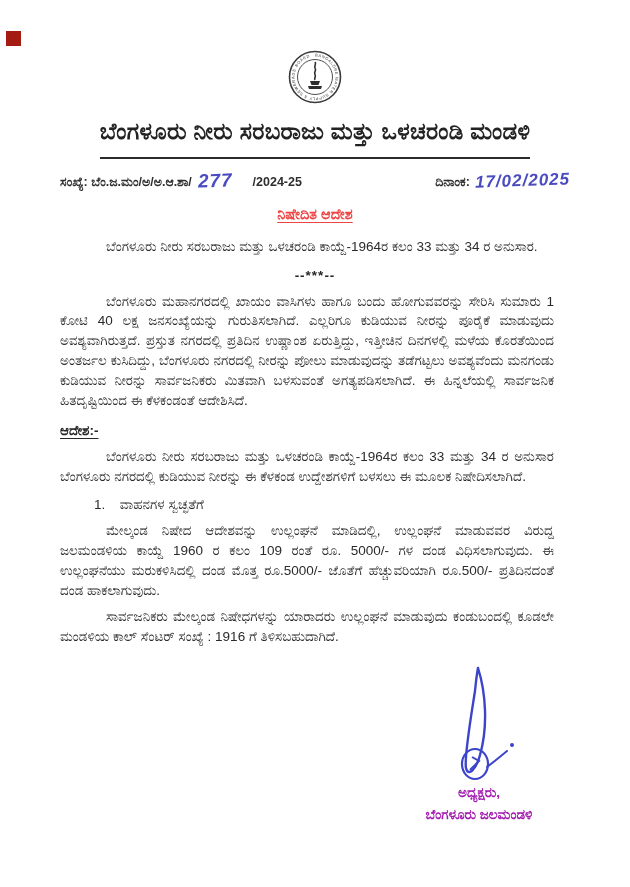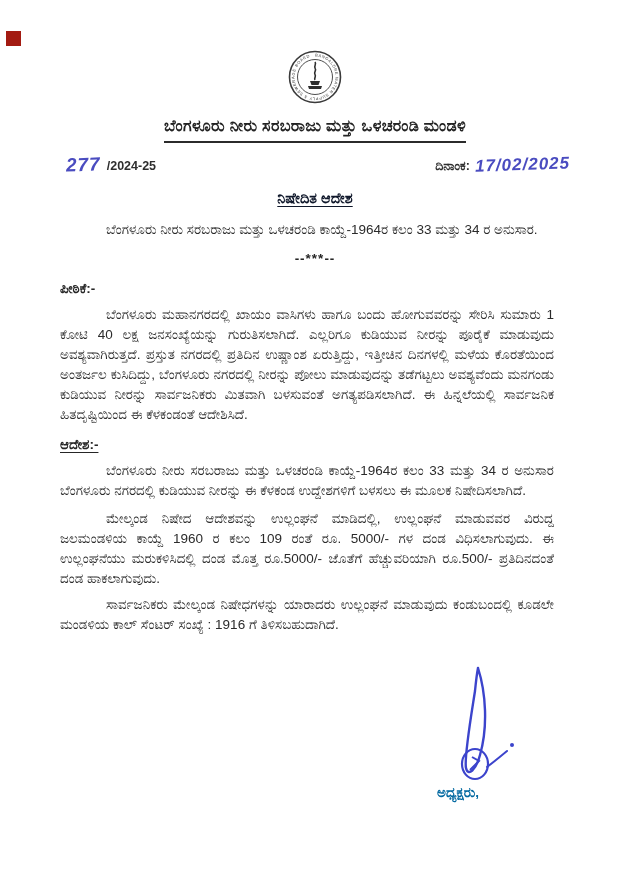--- a/index.html
+++ b/index.html
@@ -18,46 +18,46 @@
   .red-marker{
     position:absolute;left:6px;top:31px;width:15px;height:15px;
   }
   .seal-wrap{text-align:center;}
   .seal{display:inline-block;width:54px;height:54px;}
   .org-name{
     text-align:center;margin-top:4px;
   }
   .org-name span{
     display:inline-block;
-    font-weight:700;font-size:16px;letter-spacing:.3px;
-    border-bottom:2.5px solid #2b2b2b;padding-bottom:3px;
+    font-weight:700;font-size:23px;letter-spacing:.3px;
+    border-bottom:2.5px solid #2b2b2b;padding-bottom:9px;
     color:#232323;
   }
   .ref-row{
     display:flex;align-items:baseline;
     margin-top:7px;font-weight:700;font-size:12.5px;color:#2e2e2e;
     white-space:nowrap;
   }
   .hand{
     font-style:italic;
     letter-spacing:1px;
     transform:rotate(-2deg);
     display:inline-block;
   }
   .ref-number{font-size:19px;margin:0 6px;position:relative;top:1px;}
-  .ref-suffix{}
+  .ref-suffix{margin-left:14px;}
   .date-part{margin-left:auto;}
   .date-value{font-size:17px;margin-left:5px;}
   .doc-title{
     text-align:center;margin-top:10px;
   }
   .doc-title span{
     font-weight:700;font-size:14.5px;
     text-decoration:underline;text-underline-offset:3px;
-    color:#0f172a;
+    color:#ef4444;
   }
   .subtitle{
     margin-top:11px;text-indent:46px;text-align:justify;
     color:#2b2b2b;font-weight:500;
   }
   .separator{text-align:center;font-weight:700;margin-top:9px;letter-spacing:1px;}
   .sec-heading{font-weight:700;margin-top:10px;font-size:13.5px;color:#262626;}
   .sec-heading.underlined span{text-decoration:underline;text-underline-offset:3px;}
   p.body-par{
     margin:6px 16px 0 0;text-indent:46px;text-align:justify;color:#2b2b2b;
@@ -67,22 +67,22 @@
   }
   .order-list li{margin:0 0 3px 0;color:#2b2b2b;}
   .order-list .num{display:inline-block;width:22px;}
   .penalty{margin-top:14px;}
   .report{margin-top:14px;}
   .signature{
     position:absolute;left:448px;top:665px;width:72px;height:128px;
     pointer-events:none;
   }
   .signoff{
-    position:absolute;left:378px;top:782px;width:160px;
-    text-align:center;font-weight:700;color:#0369a1;font-size:13.5px;
+    position:absolute;left:399px;top:782px;width:160px;
+    text-align:center;font-weight:700;color:#a21caf;font-size:13.5px;
     line-height:1.6;
   }
 </style>
 </head>
 <body>
 
 <div class="page">
 
   <div class="red-marker" style="background:#a31b12;"></div>
 
@@ -100,56 +100,59 @@
       <path d="M22,31 h10 l-1.5,4 h-7 z" fill="#2e2e2e"></path>
       <path d="M20,36 h14 l-1,3 h-12 z" fill="#2e2e2e"></path>
     </svg>
   </div>
 
   <div class="org-name">
     <span>ಬೆಂಗಳೂರು ನೀರು ಸರಬರಾಜು ಮತ್ತು ಒಳಚರಂಡಿ ಮಂಡಳಿ</span>
   </div>
 
   <div class="ref-row">
+    <span>ಸಂಖ್ಯೆ: ಬೆಂ.ಜ.ಮಂ/ಅ/ಅ.ಆ.ಶಾ/</span>
     <span class="hand ref-number" style="color:#4a4cc0">277</span>
     <span class="ref-suffix">/2024-25</span>
     <span class="date-part">ದಿನಾಂಕ:</span>
     <span class="hand date-value" style="color:#4a4cc0">17/02/2025</span>
   </div>
 
   <div class="doc-title">
     <span>ನಿಷೇದಿತ ಆದೇಶ</span>
   </div>
 
   <div class="subtitle">ಬೆಂಗಳೂರು ನೀರು ಸರಬರಾಜು ಮತ್ತು ಒಳಚರಂಡಿ ಕಾಯ್ದೆ-1964ರ ಕಲಂ 33 ಮತ್ತು 34 ರ ಅನುಸಾರ.</div>
 
   <div class="separator">--***--</div>
 
-  <div class="sec-heading">
-    <span>ಪೀಠಿಕೆ:-</span>
-  </div>
   <p class="body-par">ಬೆಂಗಳೂರು ಮಹಾನಗರದಲ್ಲಿ ಖಾಯಂ ವಾಸಿಗಳು ಹಾಗೂ ಬಂದು ಹೋಗುವವರನ್ನು ಸೇರಿಸಿ ಸುಮಾರು 1 ಕೋಟಿ 40 ಲಕ್ಷ ಜನಸಂಖ್ಯೆಯನ್ನು ಗುರುತಿಸಲಾಗಿದೆ. ಎಲ್ಲರಿಗೂ ಕುಡಿಯುವ ನೀರನ್ನು ಪೂರೈಕೆ ಮಾಡುವುದು ಅವಶ್ಯವಾಗಿರುತ್ತದೆ. ಪ್ರಸ್ತುತ ನಗರದಲ್ಲಿ ಪ್ರತಿದಿನ ಉಷ್ಣಾಂಶ ಏರುತ್ತಿದ್ದು, ಇತ್ತೀಚಿನ ದಿನಗಳಲ್ಲಿ ಮಳೆಯ ಕೊರತೆಯಿಂದ ಅಂತರ್ಜಲ ಕುಸಿದಿದ್ದು, ಬೆಂಗಳೂರು ನಗರದಲ್ಲಿ ನೀರನ್ನು ಪೋಲು ಮಾಡುವುದನ್ನು ತಡೆಗಟ್ಟಲು ಅವಶ್ಯವೆಂದು ಮನಗಂಡು ಕುಡಿಯುವ ನೀರನ್ನು ಸಾರ್ವಜನಿಕರು ಮಿತವಾಗಿ ಬಳಸುವಂತೆ ಅಗತ್ಯಪಡಿಸಲಾಗಿದೆ. ಈ ಹಿನ್ನಲೆಯಲ್ಲಿ ಸಾರ್ವಜನಿಕ ಹಿತದೃಷ್ಟಿಯಿಂದ ಈ ಕೆಳಕಂಡಂತೆ ಆದೇಶಿಸಿದೆ.</p>
 
   <div class="sec-heading underlined">
     <span>ಆದೇಶ:-</span>
   </div>
   <p class="body-par">ಬೆಂಗಳೂರು ನೀರು ಸರಬರಾಜು ಮತ್ತು ಒಳಚರಂಡಿ ಕಾಯ್ದೆ-1964ರ ಕಲಂ 33 ಮತ್ತು 34 ರ ಅನುಸಾರ ಬೆಂಗಳೂರು ನಗರದಲ್ಲಿ ಕುಡಿಯುವ ನೀರನ್ನು ಈ ಕೆಳಕಂಡ ಉದ್ದೇಶಗಳಿಗೆ ಬಳಸಲು ಈ ಮೂಲಕ ನಿಷೇದಿಸಲಾಗಿದೆ.</p>
 
   <ol class="order-list">
+    <li>
+      <span class="num">1.</span>
+      <span>ವಾಹನಗಳ ಸ್ವಚ್ಛತೆಗೆ</span>
+    </li>
   </ol>
 
   <p class="body-par penalty">ಮೇಲ್ಕಂಡ ನಿಷೇದ ಆದೇಶವನ್ನು ಉಲ್ಲಂಘನೆ ಮಾಡಿದಲ್ಲಿ, ಉಲ್ಲಂಘನೆ ಮಾಡುವವರ ವಿರುದ್ದ ಜಲಮಂಡಳಿಯ ಕಾಯ್ದೆ 1960 ರ ಕಲಂ 109 ರಂತೆ ರೂ.  5000/- ಗಳ ದಂಡ ವಿಧಿಸಲಾಗುವುದು. ಈ ಉಲ್ಲಂಘನೆಯು ಮರುಕಳಿಸಿದಲ್ಲಿ ದಂಡ ಮೊತ್ತ ರೂ.5000/- ಜೊತೆಗೆ ಹೆಚ್ಚುವರಿಯಾಗಿ ರೂ.500/- ಪ್ರತಿದಿನದಂತೆ ದಂಡ ಹಾಕಲಾಗುವುದು.</p>
 
   <p class="body-par report">ಸಾರ್ವಜನಿಕರು ಮೇಲ್ಕಂಡ ನಿಷೇಧಗಳನ್ನು ಯಾರಾದರು ಉಲ್ಲಂಘನೆ ಮಾಡುವುದು ಕಂಡುಬಂದಲ್ಲಿ ಕೂಡಲೇ ಮಂಡಳಿಯ ಕಾಲ್ ಸೆಂಟರ್ ಸಂಖ್ಯೆ : 1916 ಗೆ ತಿಳಿಸಬಹುದಾಗಿದೆ.</p>
 
   <svg class="signature" viewBox="0 0 72 128">
     <path d="M30,3 C38,28 40,62 32,90 C28,105 20,112 18,103 C16,93 22,58 27,26 C28,16 29,8 30,3" fill="none" stroke="#3c44cc" stroke-width="2.4" stroke-linecap="round"></path>
     <ellipse cx="27" cy="99" rx="13" ry="15" fill="none" stroke="#3c44cc" stroke-width="2.2"></ellipse>
     <path d="M22,105 L31,96 L24,92" fill="none" stroke="#3c44cc" stroke-width="2"></path>
     <path d="M39,102 C47,96 53,91 59,86" fill="none" stroke="#3c44cc" stroke-width="2" stroke-linecap="round"></path>
     <circle cx="64" cy="80" r="2" fill="#3c44cc"></circle>
   </svg>
 
   <div class="signoff">
     <div>ಅಧ್ಯಕ್ಷರು,</div>
+    <div>ಬೆಂಗಳೂರು ಜಲಮಂಡಳಿ</div>
   </div>
 
 </div>
 
 </body></html>

